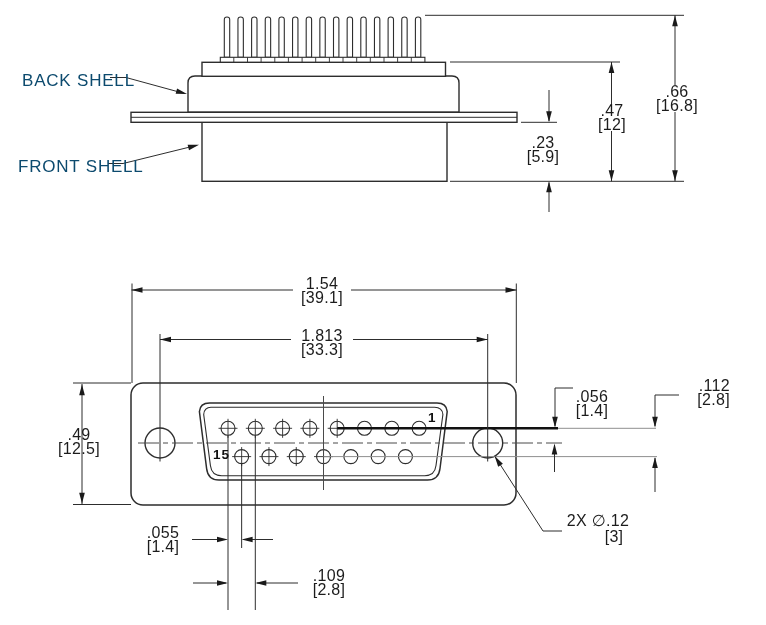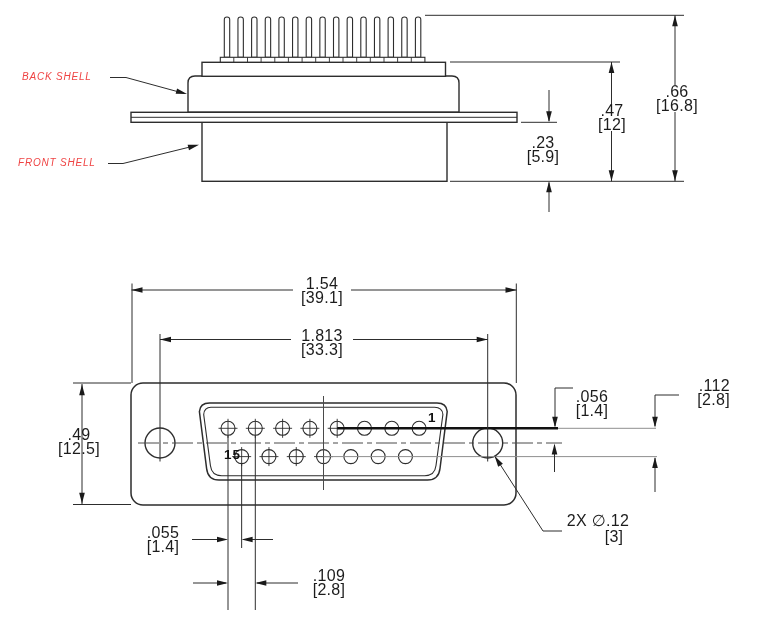--- a/index.html
+++ b/index.html
@@ -1,19 +1,19 @@
 <!DOCTYPE html>
 <html><head>
 <meta charset="utf-8">
 <style>
   html,body{margin:0;padding:0;background:#fff;}
   .canvas{position:relative;width:766px;height:625px;background:#fff;overflow:hidden;
           font-family:"Liberation Sans","DejaVu Sans",sans-serif;color:#1c1c1c;}
   svg{position:absolute;left:0;top:0;}
-  .lbl{position:absolute;font-size:10px;letter-spacing:0.8px;white-space:nowrap;color:#ef4444;font-style:italic;}
+  .lbl{position:absolute;font-size:17px;letter-spacing:0.8px;white-space:nowrap;color:#0c4a6e;}
   .dim{position:absolute;text-align:center;font-size:16px;line-height:13.5px;
        letter-spacing:0.3px;color:#1c1c1c;}
   .dim span{display:block;}
   .bgw{background:#fff;}
   .pinnum{position:absolute;font-size:13.5px;font-weight:bold;color:#111;letter-spacing:1px;}
   .outline{fill:#fff;stroke:#2d2d2d;stroke-width:1.4;}
   .thick{fill:#fff;stroke:#2d2d2d;stroke-width:1.5;}
   .dimline{stroke:#2d2d2d;stroke-width:1;fill:none;}
   .grayline{stroke:#8f8f8f;stroke-width:1;fill:none;}
   .pinline{stroke:#2d2d2d;stroke-width:1.1;fill:#fff;}
@@ -240,15 +240,15 @@
   <span>[2.8]</span>
 </div>
 <div class="dim" style="left:564px;top:514px;width:68px;">
   <span>2X ∅.12</span>
 </div>
 <div class="dim" style="left:598px;top:530px;width:32px;">
   <span>[3]</span>
 </div>
 
 <div class="pinnum" style="left:428px;top:410px;">1</div>
-<div class="pinnum" style="left:224px;top:447px;">15</div>
+<div class="pinnum" style="left:213px;top:447px;">15</div>
 
 </div>
 
 </body></html>

